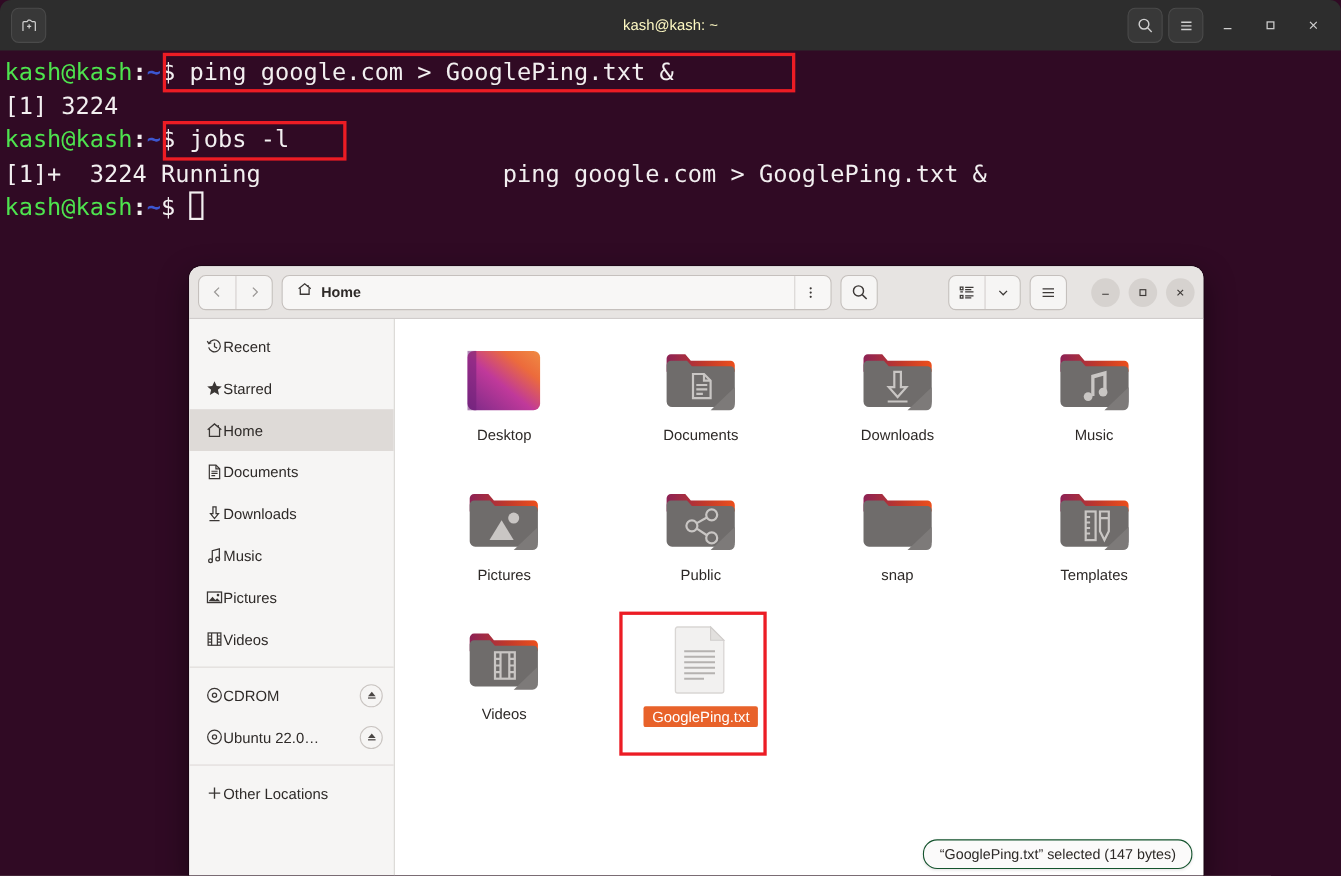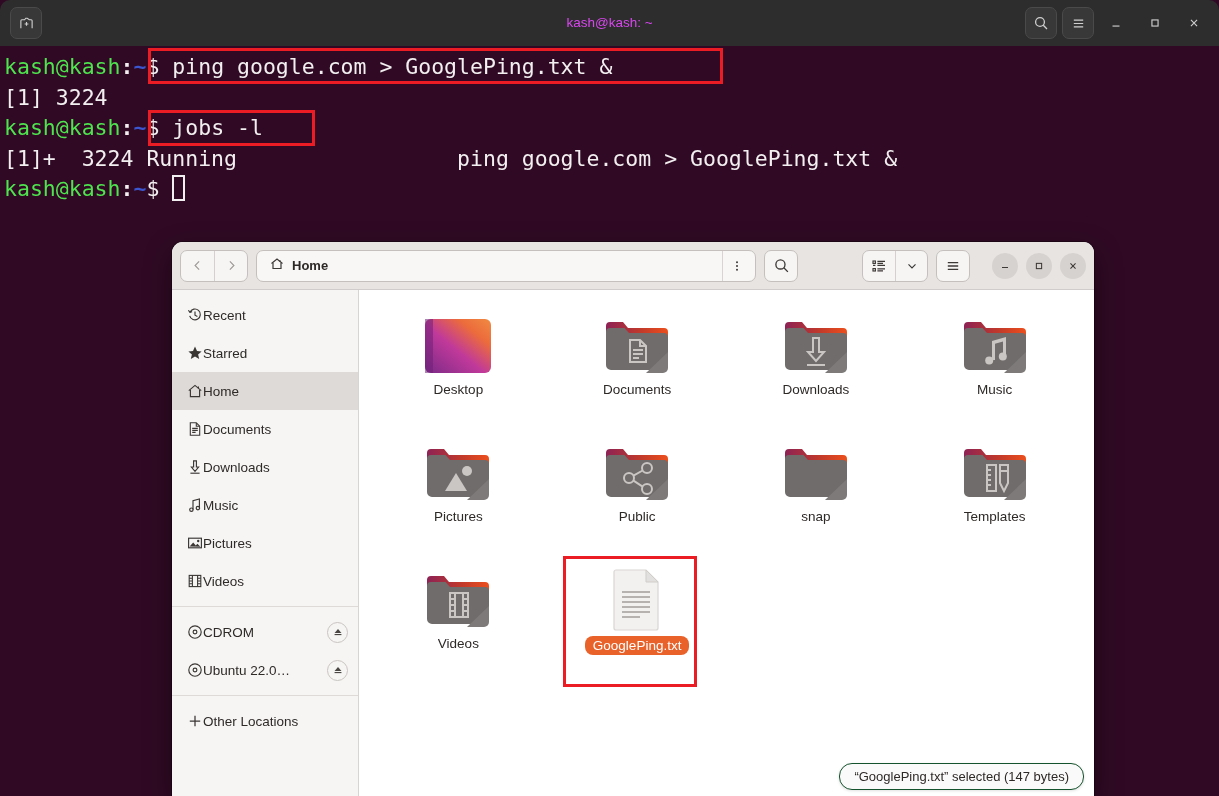--- a/index.html
+++ b/index.html
@@ -22,21 +22,21 @@
     width: 1219px; height: 46px;
     background: #2d2d2d;
     border-top-left-radius: 10px;
     border-top-right-radius: 10px;
     display: flex; align-items: center;
   }
   .term-title {
     position: absolute; left: 0; right: 0; top: 0;
     height: 48px; line-height: 46px;
     text-align: center;
-    color: #d946ef; font-size: 13.5px;
+    color: #fef9c3; font-size: 13.5px;
     font-family: "Liberation Sans", sans-serif;
   }
   .hdr-btn {
     width: 32px; height: 32px;
     border: 1px solid #4a4a4a;
     border-radius: 7px;
     background: #383838;
     display: flex; align-items: center; justify-content: center;
     color: #cfcfcf;
   }
@@ -206,30 +206,31 @@
     grid-template-columns: repeat(4, 1fr);
     row-gap: 0px;
   }
   .cell {
     height: 127px;
     display: flex; flex-direction: column;
     align-items: center; justify-content: flex-start;
     padding-top: 6px;
   }
   .cell-label {
+    margin-top: 6px;
     font-size: 13.5px;
     color: #2d2927;
     text-align: center;
     max-width: 130px;
     white-space: nowrap; overflow: hidden; text-overflow: ellipsis;
   }
   .cell-label.selected {
     background: #e8622a;
     color: #ffffff;
-    border-radius: 8px;
+    border-radius: 2px;
     padding: 2px 8px;
   }
 
   .statusbar {
     position: absolute;
     right: 10px; bottom: 6px;
     background: #fbfafa;
     border: 1px solid #14532d;
     border-radius: 13px;
     padding: 5px 14px;

